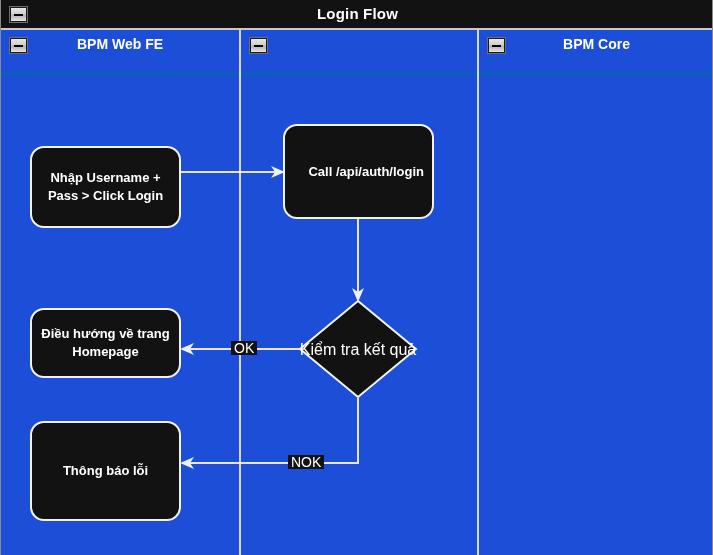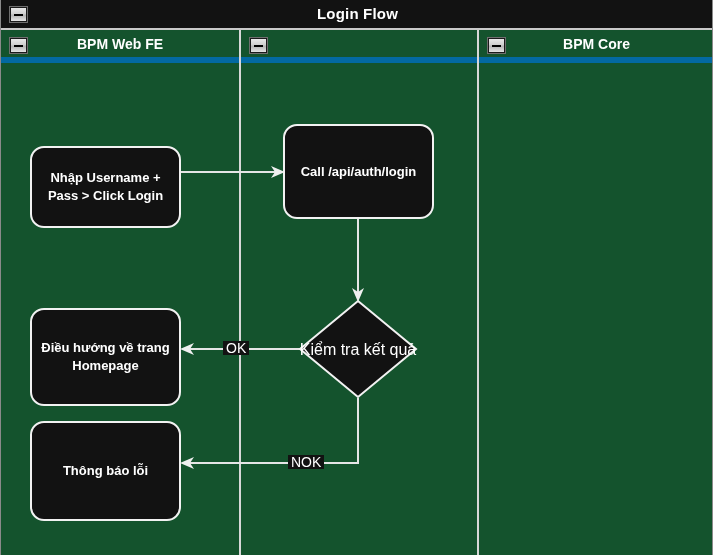--- a/index.html
+++ b/index.html
@@ -7,21 +7,21 @@
     padding: 0;
     background: #0d0d0d;
   }
   body {
     font-family: "Liberation Sans", sans-serif;
   }
   .stage {
     position: relative;
     width: 713px;
     height: 555px;
-    background: #14532d;
+    background: #1d4ed8;
     overflow: hidden;
     box-sizing: border-box;
     border-left: 1px solid #8a8a8a;
     border-right: 1px solid #8a8a8a;
   }
 
   
   .pool-title {
     position: absolute;
     left: 0; top: 0;
@@ -54,22 +54,22 @@
     position: absolute;
     left: 3px; right: 3px; top: 6px;
     height: 2px;
     background: #000000;
   }
 
   
   .lane-header-row {
     position: absolute;
     left: 0; top: 30px;
-    width: 713px; height: 33px;
-    border-bottom: 6px solid #0369a1;
+    width: 713px; height: 45px;
+    border-bottom: 2px solid #0369a1;
     box-sizing: border-box;
   }
   .lane-header {
     position: absolute;
     top: 0; height: 31px;
     box-sizing: border-box;
   }
   .lane-header-text {
     position: absolute;
     left: 0; right: 0; top: 6px;
@@ -199,36 +199,36 @@
     <polygon points="179,349 193,343 189,349 193,355" fill="#f0f0f0"></polygon>
 
     <polygon points="179,463 193,457 189,463 193,469" fill="#f0f0f0"></polygon>
   </svg>
 
   <div class="node task" style="left:29px; top:146px; width:151px; height:82px;">
     <span style="white-space:pre-line;">Nhập Username +
 Pass &gt; Click Login</span>
   </div>
 
-  <div class="node task" style="left:282px; top:124px; width:151px; height:95px;">
+  <div class="node task" style="left:282px; top:124px; width:151px; height:95px;justify-content:flex-end;">
     <span style="white-space:pre-line;">Call /api/auth/login</span>
   </div>
 
   <div class="decision-wrap" style="left:297px; top:299px; width:120px; height:100px;">
     <svg class="decision-shape" width="120" height="100" viewBox="0 0 120 100">
       <polygon points="60,2 118,50 60,98 2,50" fill="#121212" stroke="#f2f2f2" stroke-width="2"></polygon>
     </svg>
     <div class="decision-label" style="top:42px;">Kiểm tra kết quả</div>
   </div>
 
-  <div class="node task" style="left:29px; top:308px; width:151px; height:98px;">
+  <div class="node task" style="left:29px; top:308px; width:151px; height:70px;">
     <span style="white-space:pre-line;">Điều hướng về trang
 Homepage</span>
   </div>
 
   <div class="node task" style="left:29px; top:421px; width:151px; height:100px;">
     <span style="white-space:pre-line;">Thông báo lỗi</span>
   </div>
 
-  <div class="edge-label" style="left:222px; top:341px;">OK</div>
+  <div class="edge-label" style="left:230px; top:341px;">OK</div>
   <div class="edge-label" style="left:287px; top:455px;">NOK</div>
 
 </div>
 
 </body></html>

